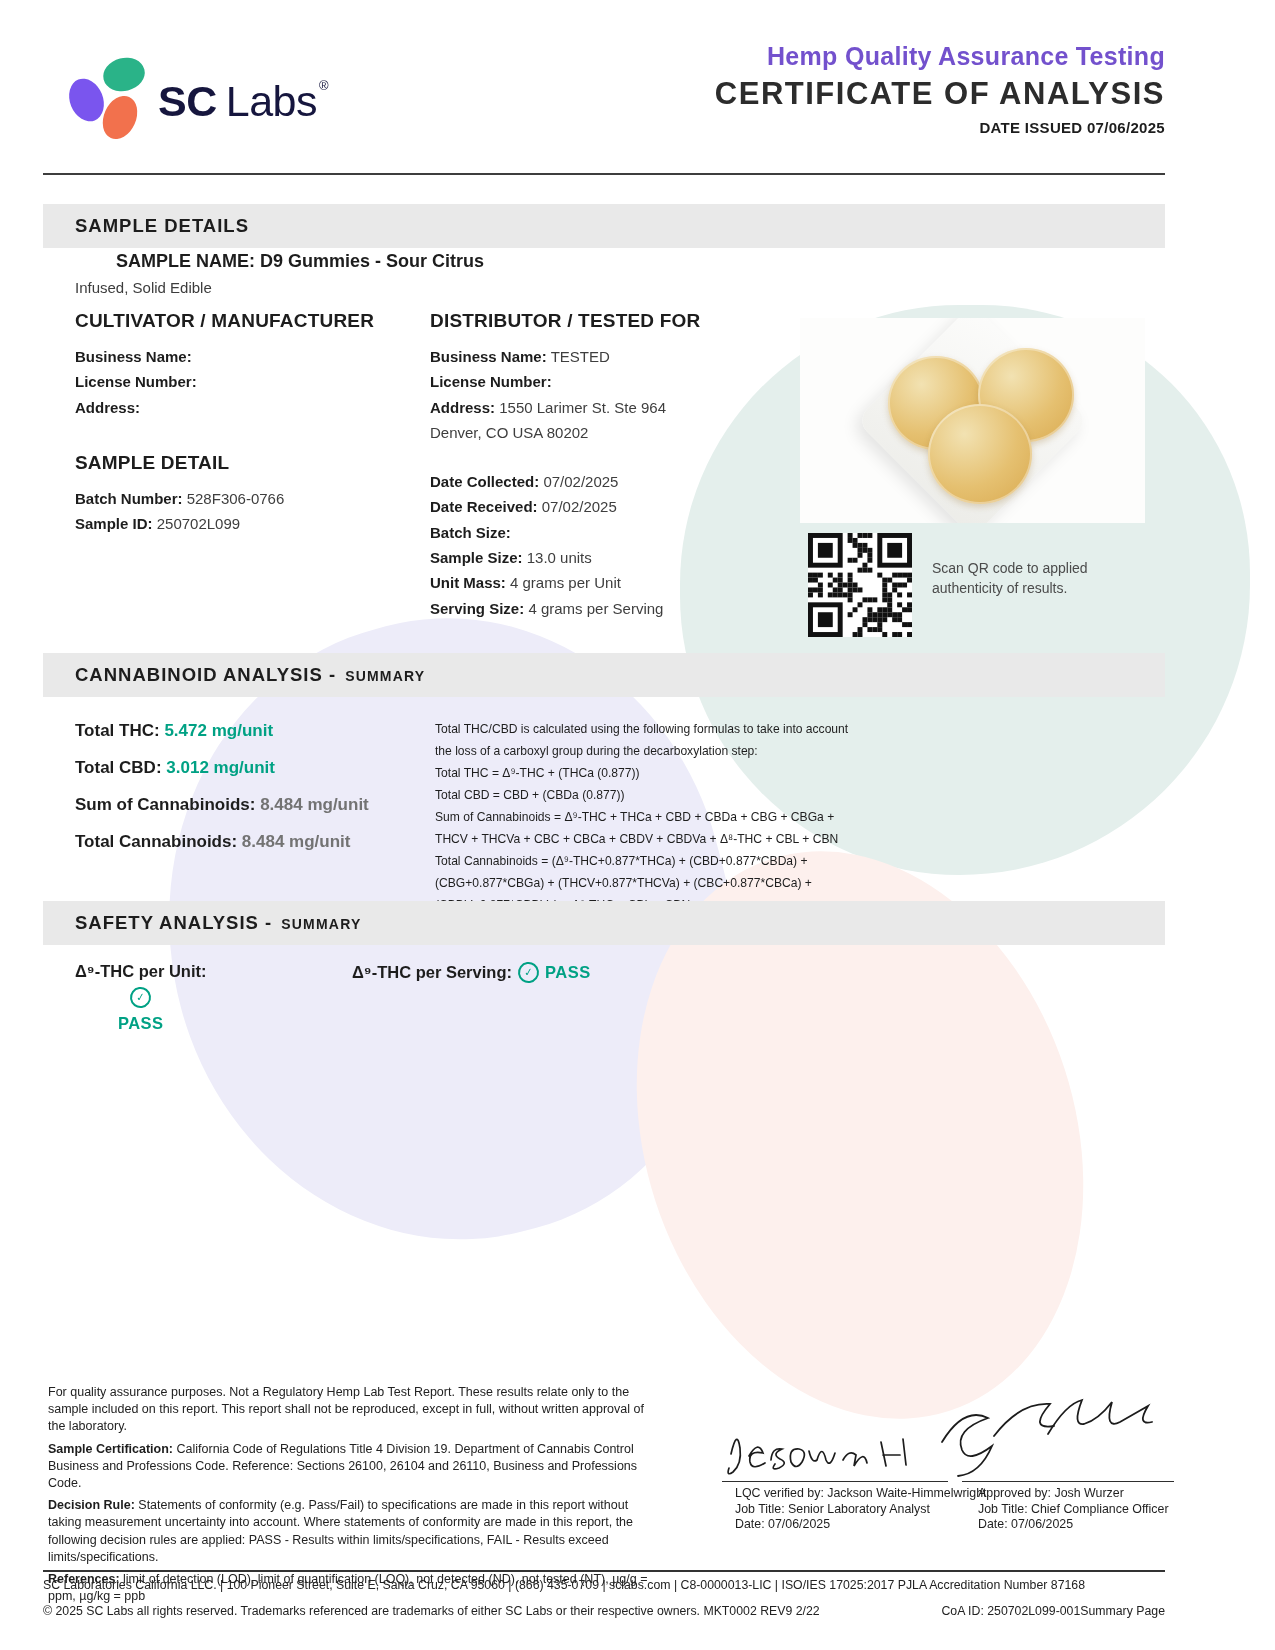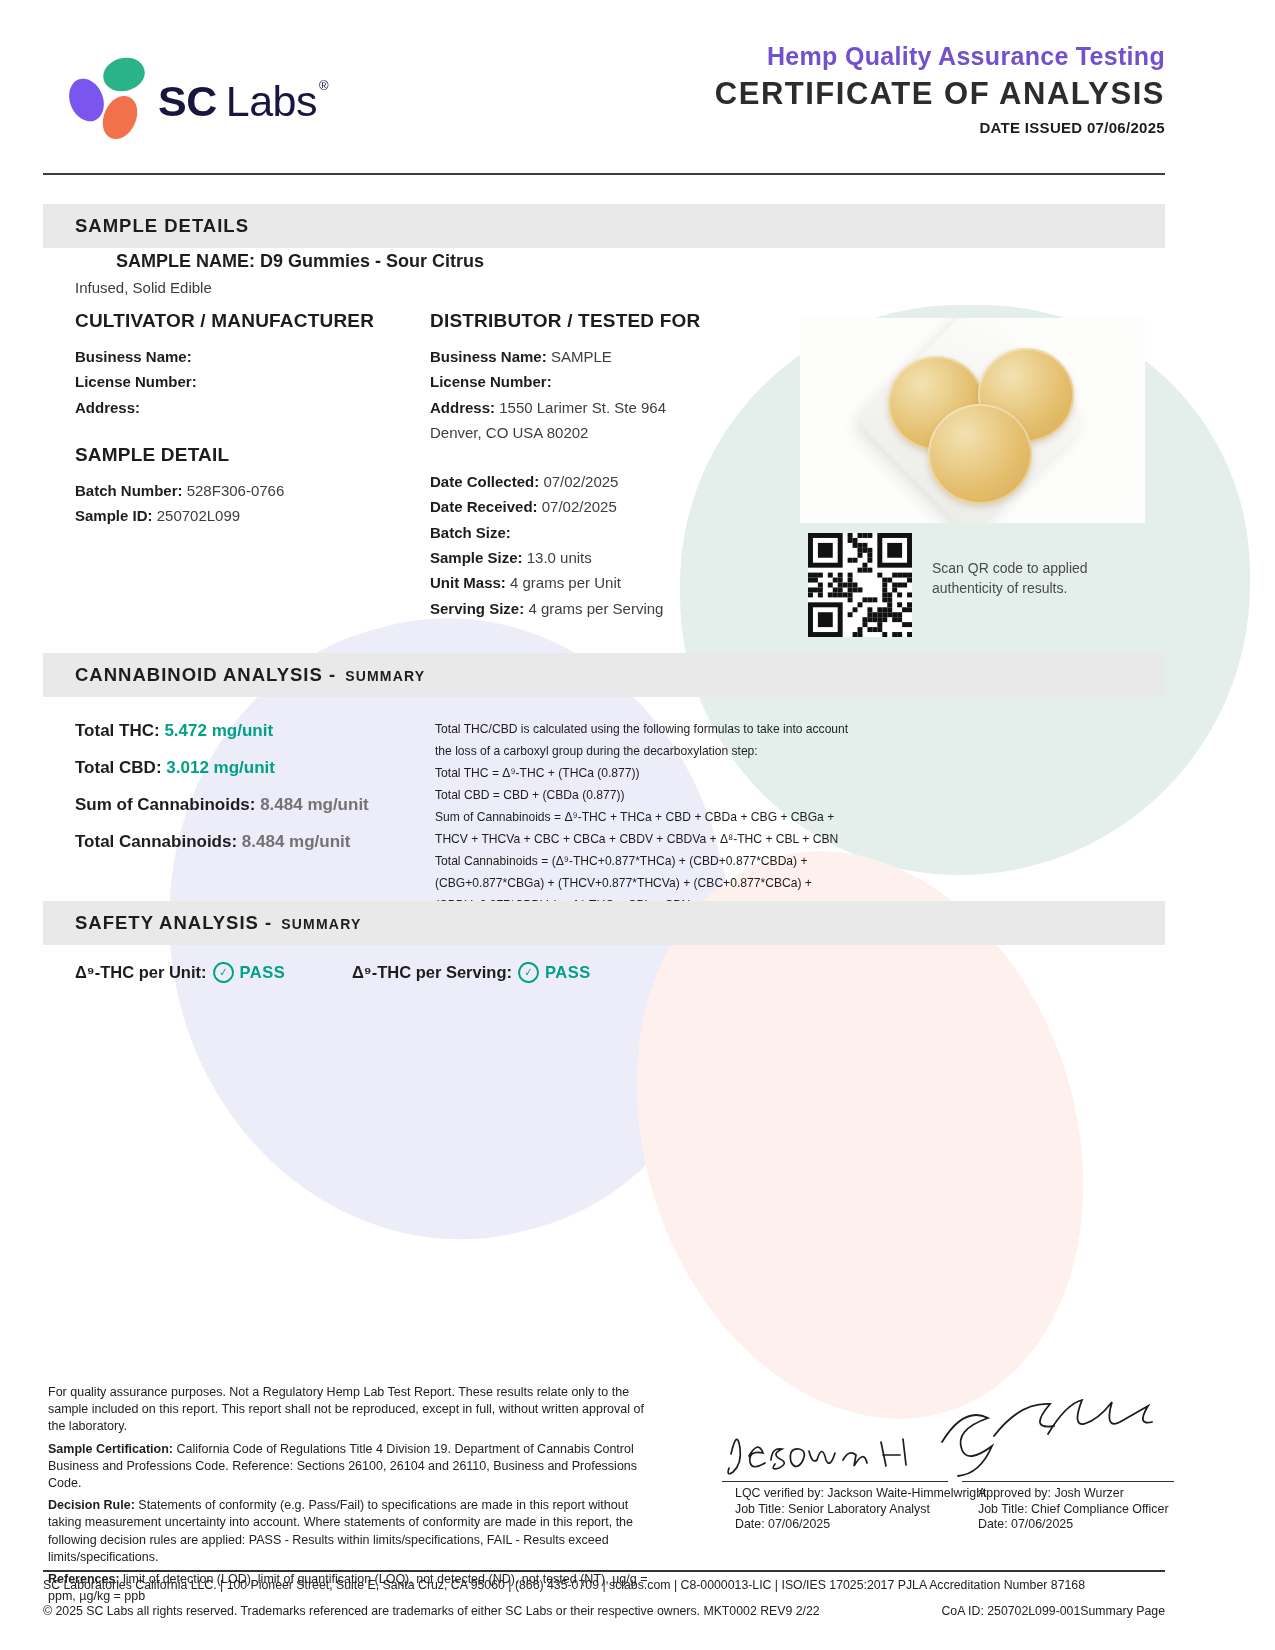--- a/index.html
+++ b/index.html
@@ -97,28 +97,28 @@
     </div>
 
     <div class="sample-name">SAMPLE NAME: D9 Gummies - Sour Citrus</div>
     <div class="sample-type">Infused, Solid Edible</div>
 
     <div class="col" style="left:75px;top:310px;">
       <h3>CULTIVATOR / MANUFACTURER</h3>
       <div class="row"><span class="lbl">Business Name:</span> <span class="val"></span></div>
       <div class="row"><span class="lbl">License Number:</span> <span class="val"></span></div>
       <div class="row"><span class="lbl">Address:</span> <span class="val"></span></div>
-      <h3 style="margin-top:24px;margin-bottom:12px;">SAMPLE DETAIL</h3>
+      <h3 style="margin-top:32px;margin-bottom:12px;">SAMPLE DETAIL</h3>
       <div class="row"><span class="lbl">Batch Number:</span> <span class="val">528F306-0766</span></div>
       <div class="row"><span class="lbl">Sample ID:</span> <span class="val">250702L099</span></div>
     </div>
 
     <div class="col" style="left:430px;top:310px;">
       <h3>DISTRIBUTOR / TESTED FOR</h3>
-      <div class="row"><span class="lbl">Business Name:</span> <span class="val">SAMPLE</span></div>
+      <div class="row"><span class="lbl">Business Name:</span> <span class="val">TESTED</span></div>
       <div class="row"><span class="lbl">License Number:</span> <span class="val"></span></div>
       <div class="row"><span class="lbl">Address:</span> <span class="val">1550 Larimer St. Ste 964</span></div>
       <div class="row"><span class="val">Denver, CO USA 80202</span></div>
       <div class="gap24"></div>
       <div class="row"><span class="lbl">Date Collected:</span> <span class="val">07/02/2025</span></div>
       <div class="row"><span class="lbl">Date Received:</span> <span class="val">07/02/2025</span></div>
       <div class="row"><span class="lbl">Batch Size:</span> <span class="val"></span></div>
       <div class="row"><span class="lbl">Sample Size:</span> <span class="val">13.0 units</span></div>
       <div class="row"><span class="lbl">Unit Mass:</span> <span class="val">4 grams per Unit</span></div>
       <div class="row"><span class="lbl">Serving Size:</span> <span class="val">4 grams per Serving</span></div>
@@ -283,21 +283,21 @@
       <div>Total CBD = CBD + (CBDa (0.877))</div>
       <div>Sum of Cannabinoids = Δ⁹-THC + THCa + CBD + CBDa + CBG + CBGa + THCV + THCVa + CBC + CBCa + CBDV + CBDVa + Δ⁸-THC + CBL + CBN</div>
       <div>Total Cannabinoids = (Δ⁹-THC+0.877*THCa) + (CBD+0.877*CBDa) + (CBG+0.877*CBGa) + (THCV+0.877*THCVa) + (CBC+0.877*CBCa) + (CBDV+0.877*CBDVa) + Δ⁸-THC + CBL + CBN</div>
     </div>
 
     <div class="secbar" style="top:901px;">
       <span class="main">SAFETY ANALYSIS -</span>
       <span class="sub">SUMMARY</span>
     </div>
 
-    <div class="stest" style="left:75px;top:962px;">
+    <div class="stest" style="left:75px;top:962px;flex-direction:column;">
       <span>Δ⁹-THC per Unit:</span>
       <span class="pass-ic">✓</span>
       <span class="pass-txt">PASS</span>
     </div>
     <div class="stest" style="left:352px;top:962px;">
       <span>Δ⁹-THC per Serving:</span>
       <span class="pass-ic">✓</span>
       <span class="pass-txt">PASS</span>
     </div>
 

